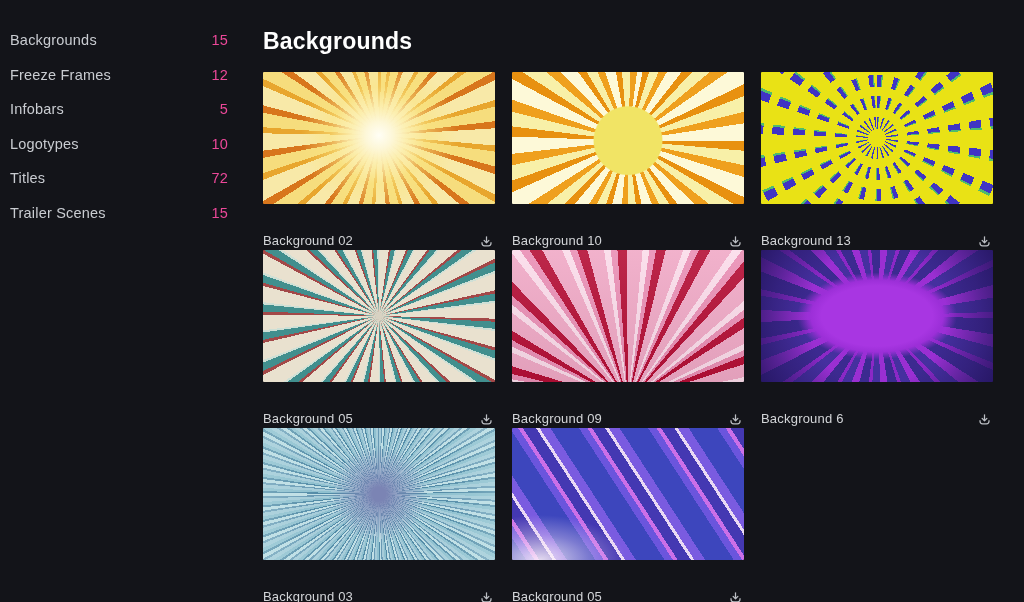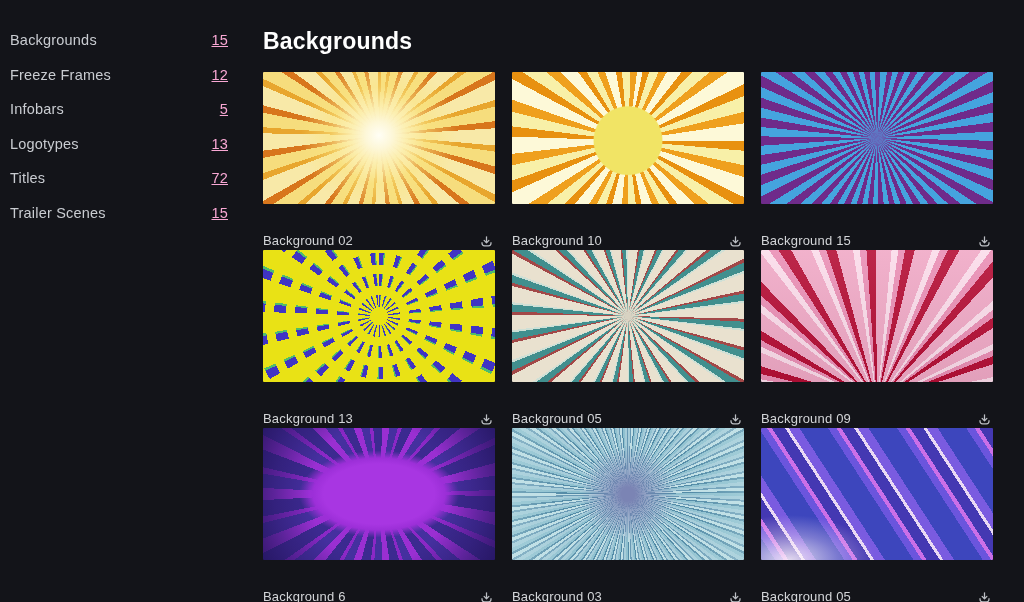--- a/index.html
+++ b/index.html
@@ -20,21 +20,21 @@
   .side-item {
     height: 34.5px;
     display: flex;
     align-items: center;
     justify-content: space-between;
     font-size: 14.5px;
     color: #c9ccd1;
     cursor: pointer;
     letter-spacing: 0.2px;
   }
-  .side-count { color: #f9a8d4; text-decoration: underline; }
+  .side-count { color: #ec4899; }
 
   
   .main {
     flex: 1 1 auto;
     padding: 26px 31px 0 13px;
   }
   .page-title {
     font-size: 23px;
     font-weight: 700;
     color: #ffffff;
@@ -145,21 +145,21 @@
         <div class="side-item">
           <span class="side-label">Freeze Frames</span>
           <span class="side-count">12</span>
         </div>
         <div class="side-item">
           <span class="side-label">Infobars</span>
           <span class="side-count">5</span>
         </div>
         <div class="side-item">
           <span class="side-label">Logotypes</span>
-          <span class="side-count">13</span>
+          <span class="side-count">10</span>
         </div>
         <div class="side-item">
           <span class="side-label">Titles</span>
           <span class="side-count">72</span>
         </div>
         <div class="side-item">
           <span class="side-label">Trailer Scenes</span>
           <span class="side-count">15</span>
         </div>
       </nav>
@@ -187,33 +187,20 @@
             <button class="dl-btn" aria-label="Download">
               <svg viewBox="0 0 24 24" fill="none" stroke="currentColor" stroke-width="2" stroke-linecap="round" stroke-linejoin="round">
                 <path d="M12 4.5v9"></path>
                 <path d="M8.2 10.2 12 14l3.8-3.8"></path>
                 <path d="M4.8 13.8v1.1c0 2.6 1.6 4 4.1 4h6.2c2.5 0 4.1-1.4 4.1-4v-1.1"></path>
               </svg>
             </button>
           </div>
         </article>
         <article class="card">
-          <div class="thumb bg15"></div>
-          <div class="caption">
-            <span class="cap-label">Background 15</span>
-            <button class="dl-btn" aria-label="Download">
-              <svg viewBox="0 0 24 24" fill="none" stroke="currentColor" stroke-width="2" stroke-linecap="round" stroke-linejoin="round">
-                <path d="M12 4.5v9"></path>
-                <path d="M8.2 10.2 12 14l3.8-3.8"></path>
-                <path d="M4.8 13.8v1.1c0 2.6 1.6 4 4.1 4h6.2c2.5 0 4.1-1.4 4.1-4v-1.1"></path>
-              </svg>
-            </button>
-          </div>
-        </article>
-        <article class="card">
           <div class="thumb bg13"></div>
           <div class="caption">
             <span class="cap-label">Background 13</span>
             <button class="dl-btn" aria-label="Download">
               <svg viewBox="0 0 24 24" fill="none" stroke="currentColor" stroke-width="2" stroke-linecap="round" stroke-linejoin="round">
                 <path d="M12 4.5v9"></path>
                 <path d="M8.2 10.2 12 14l3.8-3.8"></path>
                 <path d="M4.8 13.8v1.1c0 2.6 1.6 4 4.1 4h6.2c2.5 0 4.1-1.4 4.1-4v-1.1"></path>
               </svg>
             </button>

